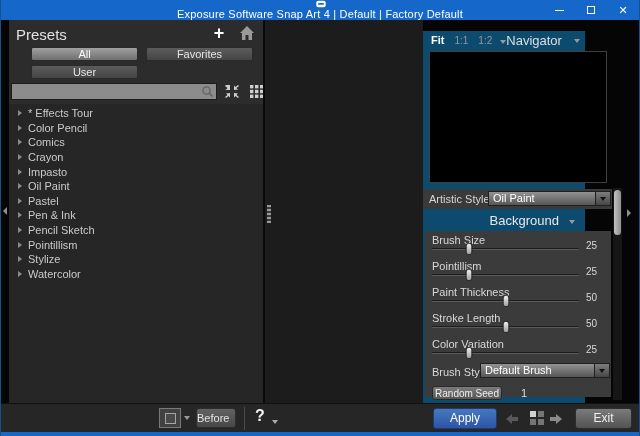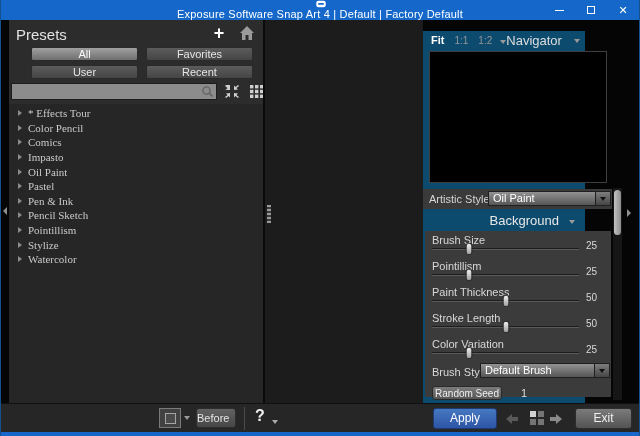--- a/index.html
+++ b/index.html
@@ -25,21 +25,21 @@
   .home-btn { position:absolute; left:230px; top:5px; width:16px; height:16px; }
   .filters { position:absolute; left:22px; top:27px; width:222px; display:grid; grid-template-columns:1fr 1fr; gap:4px 8px; }
   .filter-btn { height:14px; font-size:11px; line-height:13px; text-align:center; color:#e6e6e6; border-radius:2px;
                 background:linear-gradient(#5c5c5c,#454545); border:1px solid #2a2a2a; }
   .filter-btn.active { background:linear-gradient(#a0a0a0,#6f6f6f); color:#fafafa; }
   .search-row { position:absolute; left:2px; top:63px; width:250px; height:18px; }
   .search-input { position:absolute; left:0; top:0; width:206px; height:17px; background:#8c8c8c; border:1px solid #1c1c1c;
                   color:#222; font-size:11px; padding:0 18px 0 4px; outline:none; }
   .search-ico { position:absolute; left:190px; top:2px; }
   .tool-ico { position:absolute; top:2px; width:14px; height:13px; }
-  .preset-list { position:absolute; left:0; top:84px; width:254px; height:299px; background:#262626; padding-top:2px;font-family:Liberation Serif, serif; }
+  .preset-list { position:absolute; left:0; top:84px; width:254px; height:299px; background:#262626; padding-top:2px; }
   .cat-row { display:flex; align-items:center; height:14.6px; padding-left:9px; }
   .chev-right { width:0; height:0; border-left:4px solid #8b8b8b; border-top:3px solid transparent; border-bottom:3px solid transparent; margin-right:6px; }
   .cat-label { font-size:11px; color:#cacaca; }
 
   
   .canvas-area { position:absolute; left:262px; top:20px; width:160px; height:383px; background:#1c1c1c; border-left:2px solid #0a0a0a; }
   .grip { position:absolute; left:2px; top:185px; width:4px; height:18px;
           background:repeating-linear-gradient(180deg,#9a9a9a 0 2px, #3a3a3a 2px 4px); }
   .edge-arrow-left { position:absolute; left:2px; top:207px; width:0; height:0;
           border-right:4px solid #8f8f8f; border-top:4px solid transparent; border-bottom:4px solid transparent; }
@@ -147,21 +147,20 @@
   <div class="presets-panel">
     <div class="presets-title">Presets</div>
     <div class="plus-btn">+</div>
     <svg class="home-btn" viewBox="0 0 16 16">
       <path d="M8 1 L15 8 L13 8 L13 15 L9.5 15 L9.5 10 L6.5 10 L6.5 15 L3 15 L3 8 L1 8 Z" fill="#9a9a9a"></path>
     </svg>
     <div class="filters" id="filters">
         <div class="filter-btn active">All</div>
         <div class="filter-btn">Favorites</div>
         <div class="filter-btn">User</div>
-        <div class="filter-btn">Recent</div>
       </div>
     <div class="search-row">
       <input class="search-input" value="" style="">
       <svg class="search-ico" width="13" height="13" viewBox="0 0 13 13">
         <circle cx="5.5" cy="5.5" r="3.6" fill="none" stroke="#636363" stroke-width="1.4"></circle>
         <line x1="8.3" y1="8.3" x2="11.4" y2="11.4" stroke="#636363" stroke-width="1.6"></line>
       </svg>
       <svg class="tool-ico" style="left:214px" viewBox="0 0 14 13">
         <path d="M5 0 L5 5 L0 5 L3.5 3.5 L0.8 0.8 L1.8 0 Z" fill="#cfcfcf" transform="rotate(0 3 3)"></path>
         <polygon points="5,5 5,0.5 3.6,2 1,0 0,1 2.6,3 1,4.5" fill="#cfcfcf"></polygon>
@@ -191,20 +190,24 @@
         <div class="cat-row">
           <span class="chev-right"></span>
           <span class="cat-label">Color Pencil</span>
         </div>
         <div class="cat-row">
           <span class="chev-right"></span>
           <span class="cat-label">Comics</span>
         </div>
         <div class="cat-row">
           <span class="chev-right"></span>
+          <span class="cat-label">Crayon</span>
+        </div>
+        <div class="cat-row">
+          <span class="chev-right"></span>
           <span class="cat-label">Impasto</span>
         </div>
         <div class="cat-row">
           <span class="chev-right"></span>
           <span class="cat-label">Oil Paint</span>
         </div>
         <div class="cat-row">
           <span class="chev-right"></span>
           <span class="cat-label">Pastel</span>
         </div>

